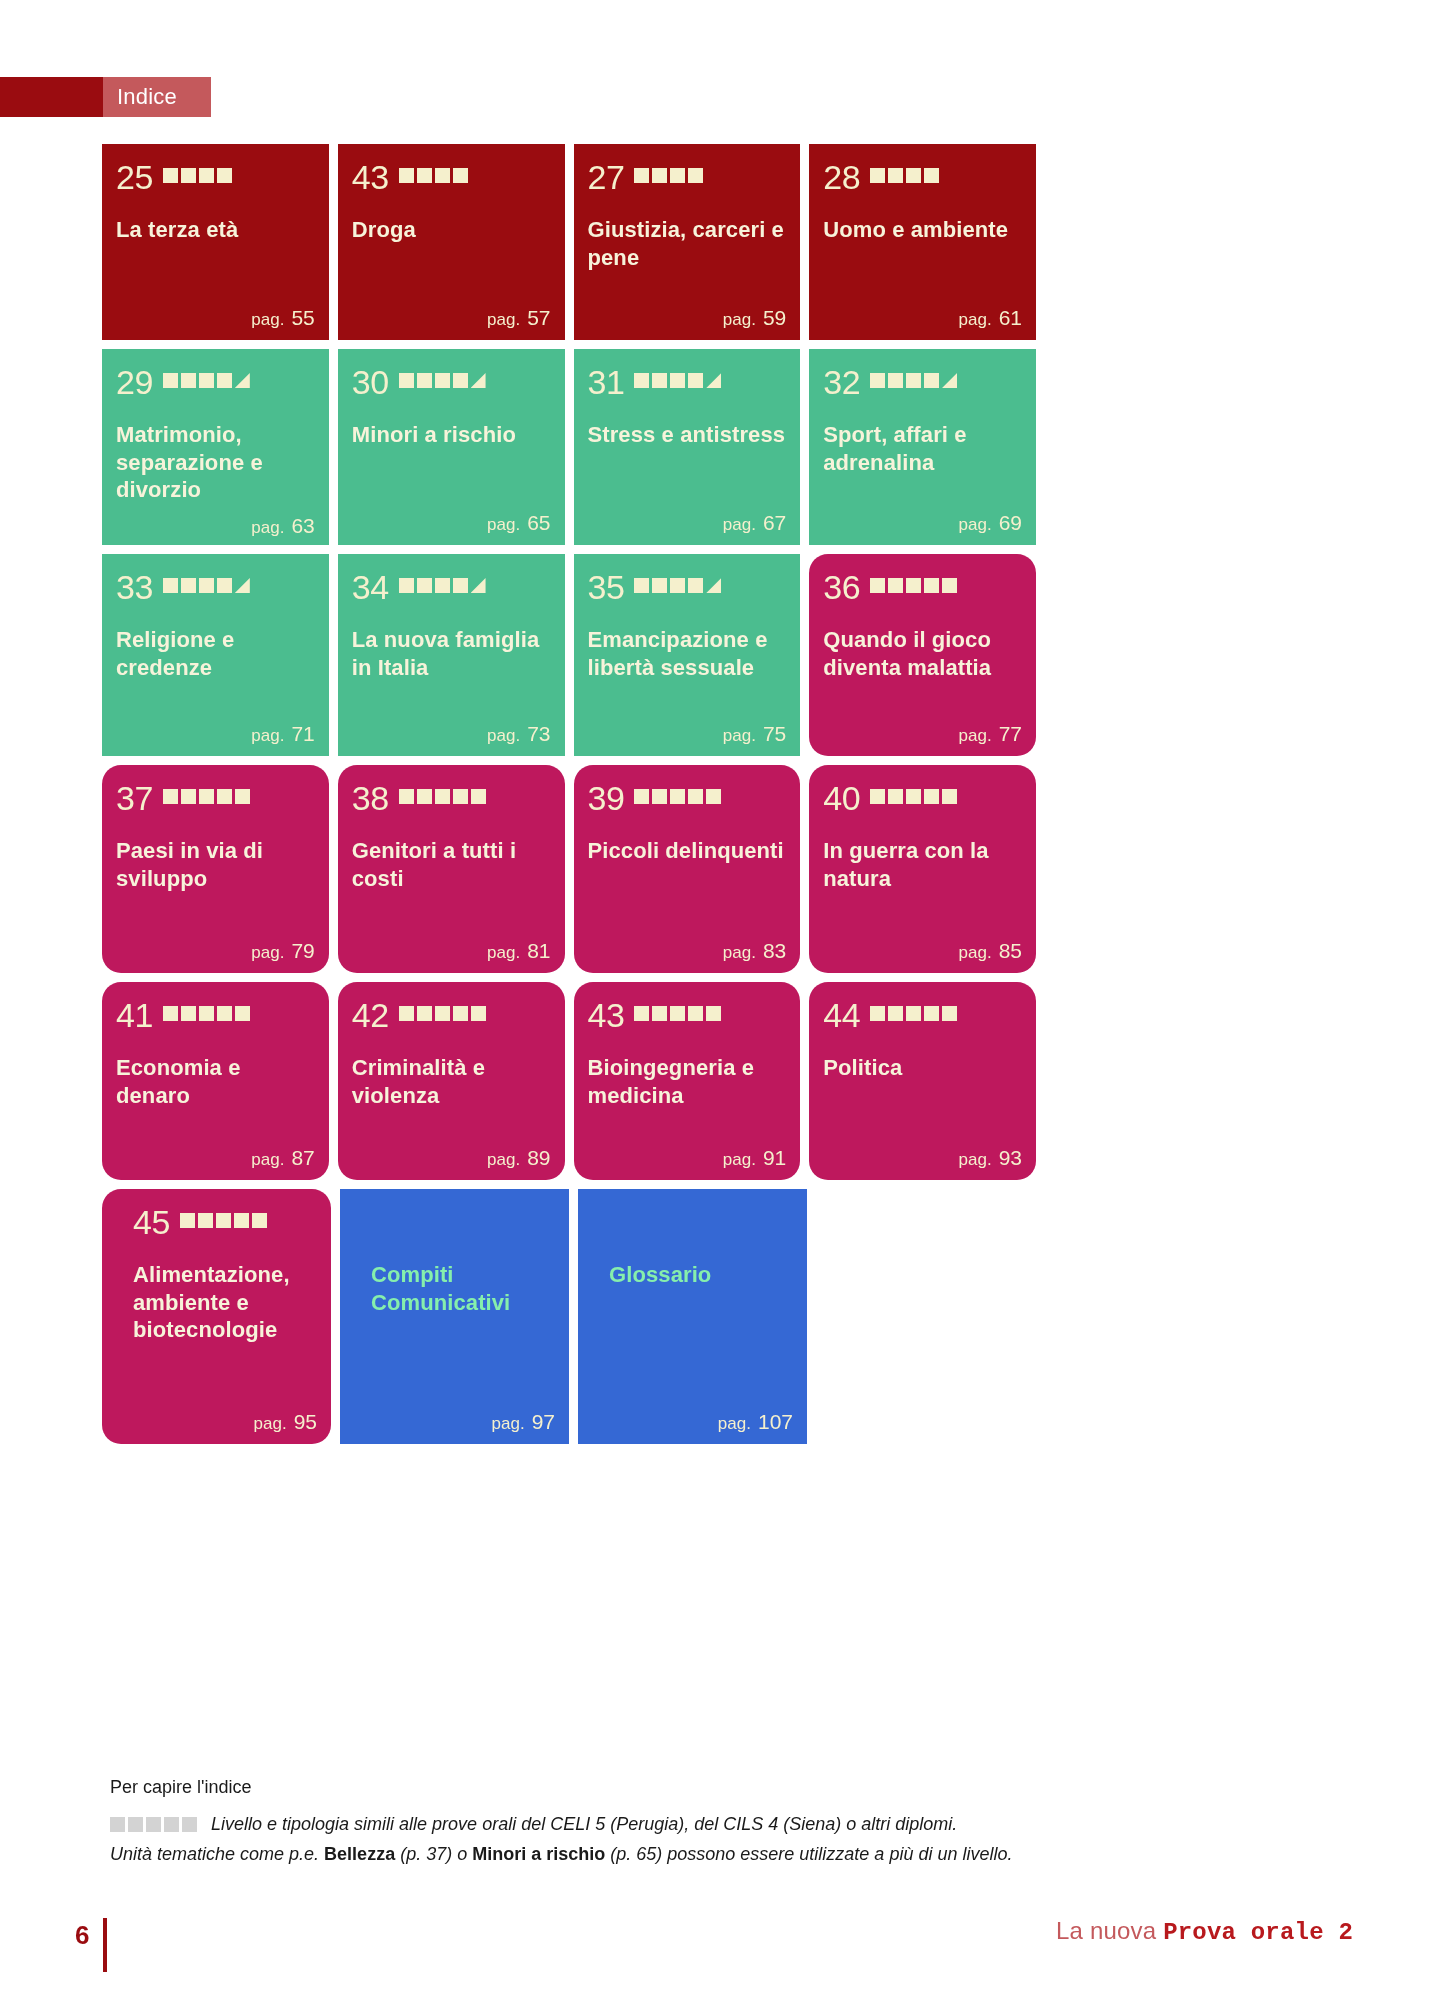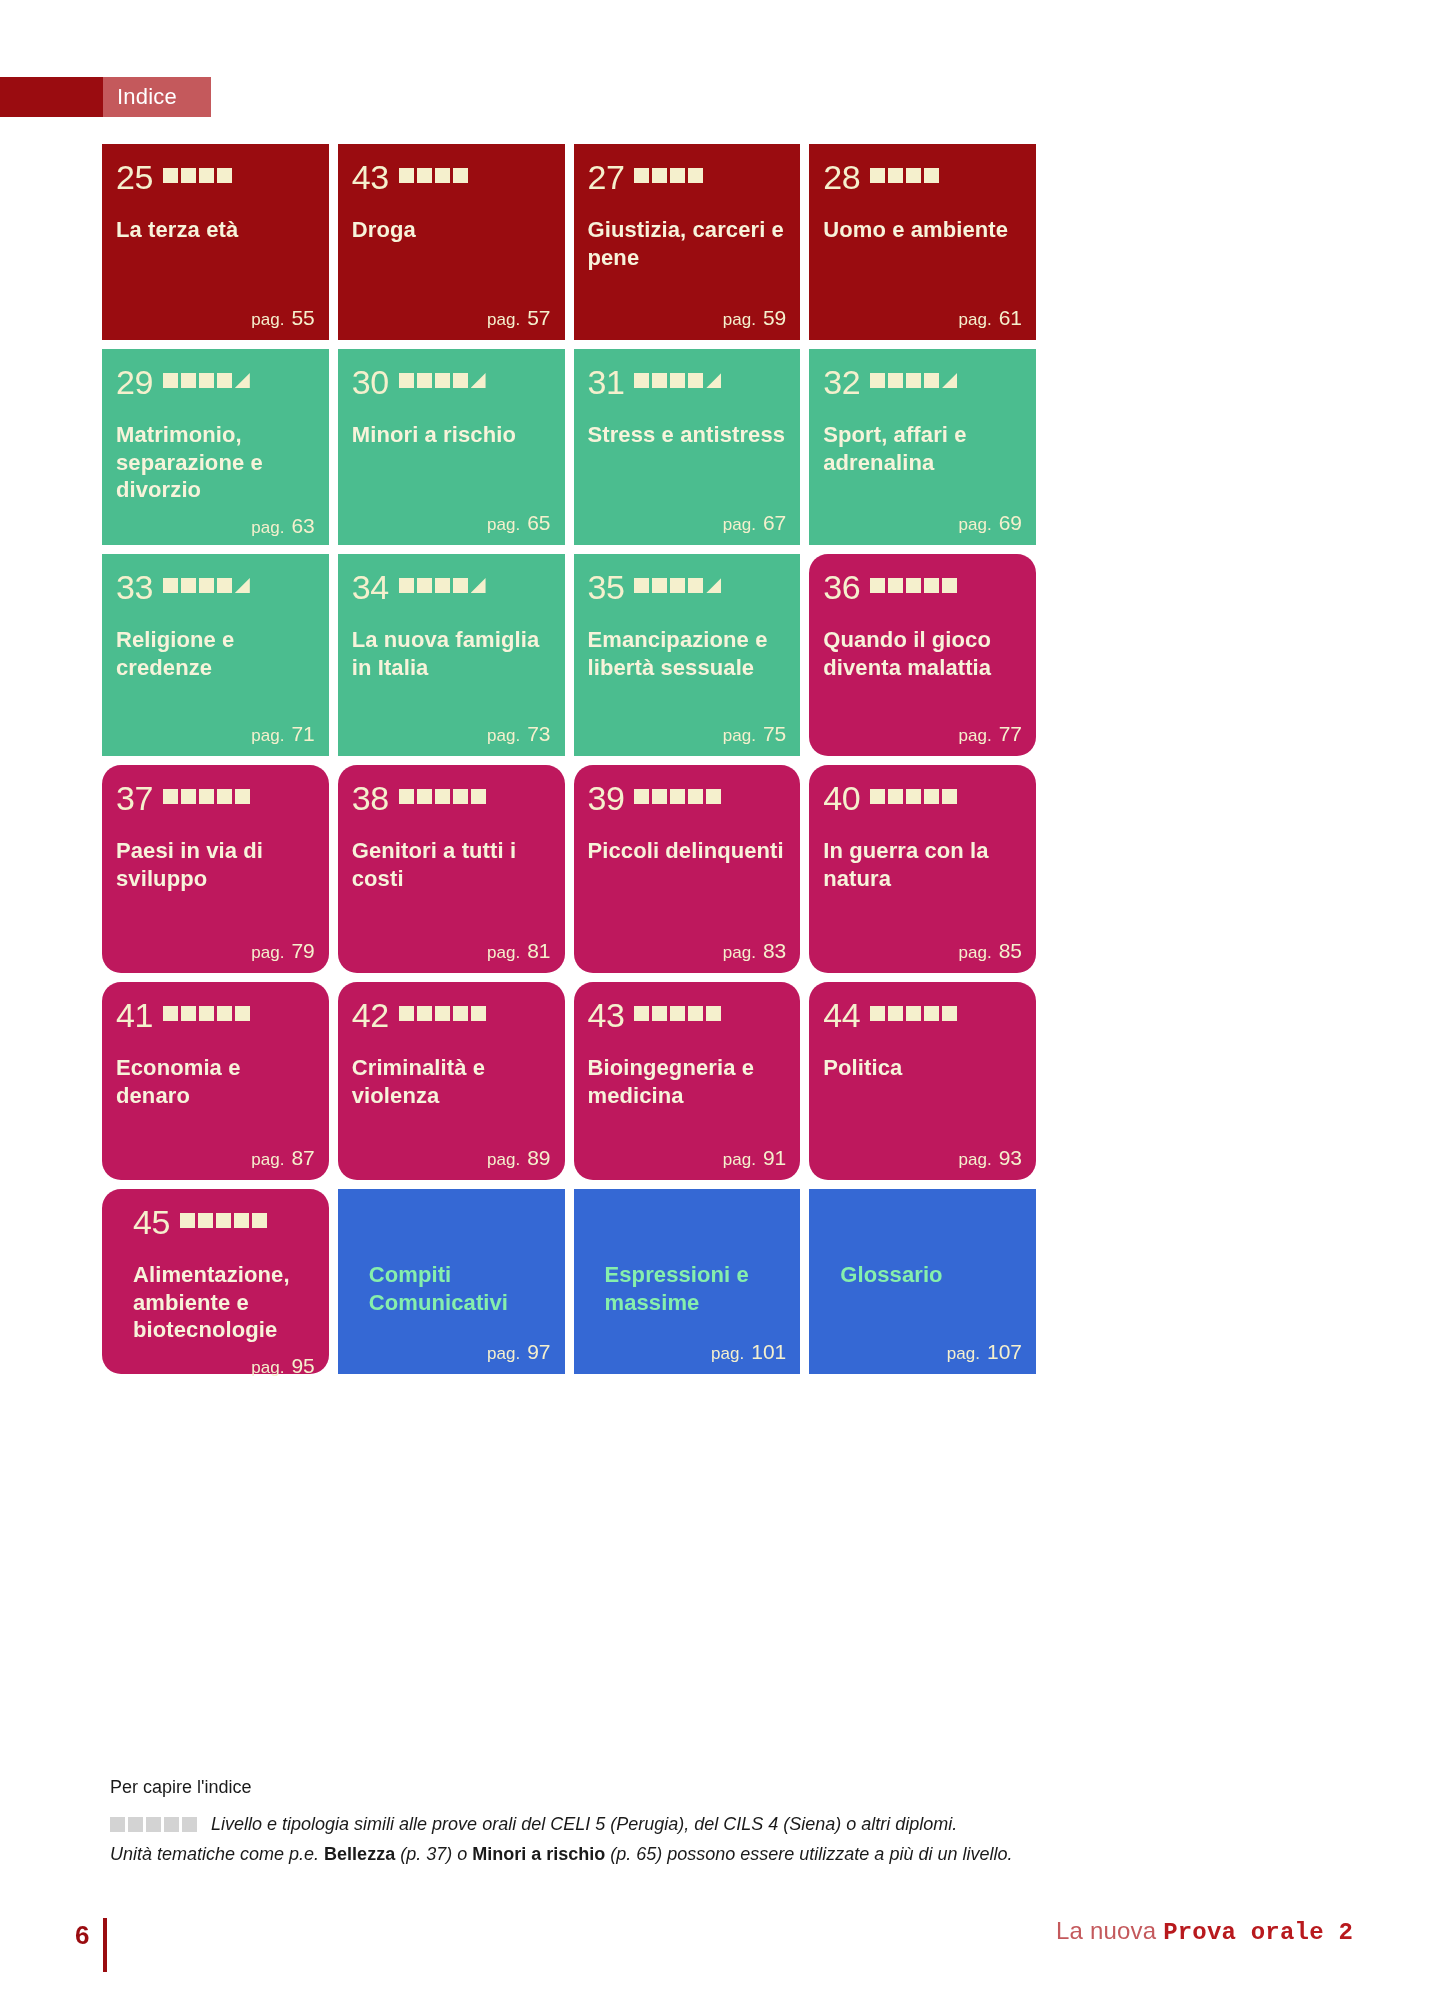--- a/index.html
+++ b/index.html
@@ -125,21 +125,21 @@
     font-size: 21px;
     margin-left: 7px;
   }
 
   
   .row-1 .card { height: 196px; }
   .row-2 .card { height: 196px; }
   .row-3 .card { height: 202px; }
   .row-4 .card { height: 208px; }
   .row-5 .card { height: 198px; }
-  .row-6 .card { height: 185px; padding-left: 31px; }
+  .row-6 .card { height: 255px; padding-left: 31px; }
 
   
   .legend {
     position: absolute;
     left: 110px;
     top: 1777px;
     width: 1000px;
     color: #1a1a1a;
   }
   .legend-title {
@@ -504,25 +504,20 @@
               <span class="sq"></span>
             </span>
           </div>
           <div class="card-title">Alimentazione, ambiente e biotecnologie</div>
           <div class="card-foot"><span>pag.</span><span class="pgnum">95</span></div>
         </div>
         <div class="card blue">
           <div class="card-head"></div>
           <div class="card-title">Compiti Comunicativi</div>
           <div class="card-foot"><span>pag.</span><span class="pgnum">97</span></div>
-        </div>
-        <div class="card blue">
-          <div class="card-head"></div>
-          <div class="card-title">Espressioni e massime</div>
-          <div class="card-foot"><span>pag.</span><span class="pgnum">101</span></div>
         </div>
         <div class="card blue">
           <div class="card-head"></div>
           <div class="card-title">Glossario</div>
           <div class="card-foot"><span>pag.</span><span class="pgnum">107</span></div>
         </div>
       </div>
     </div>
 
   <div class="legend">

